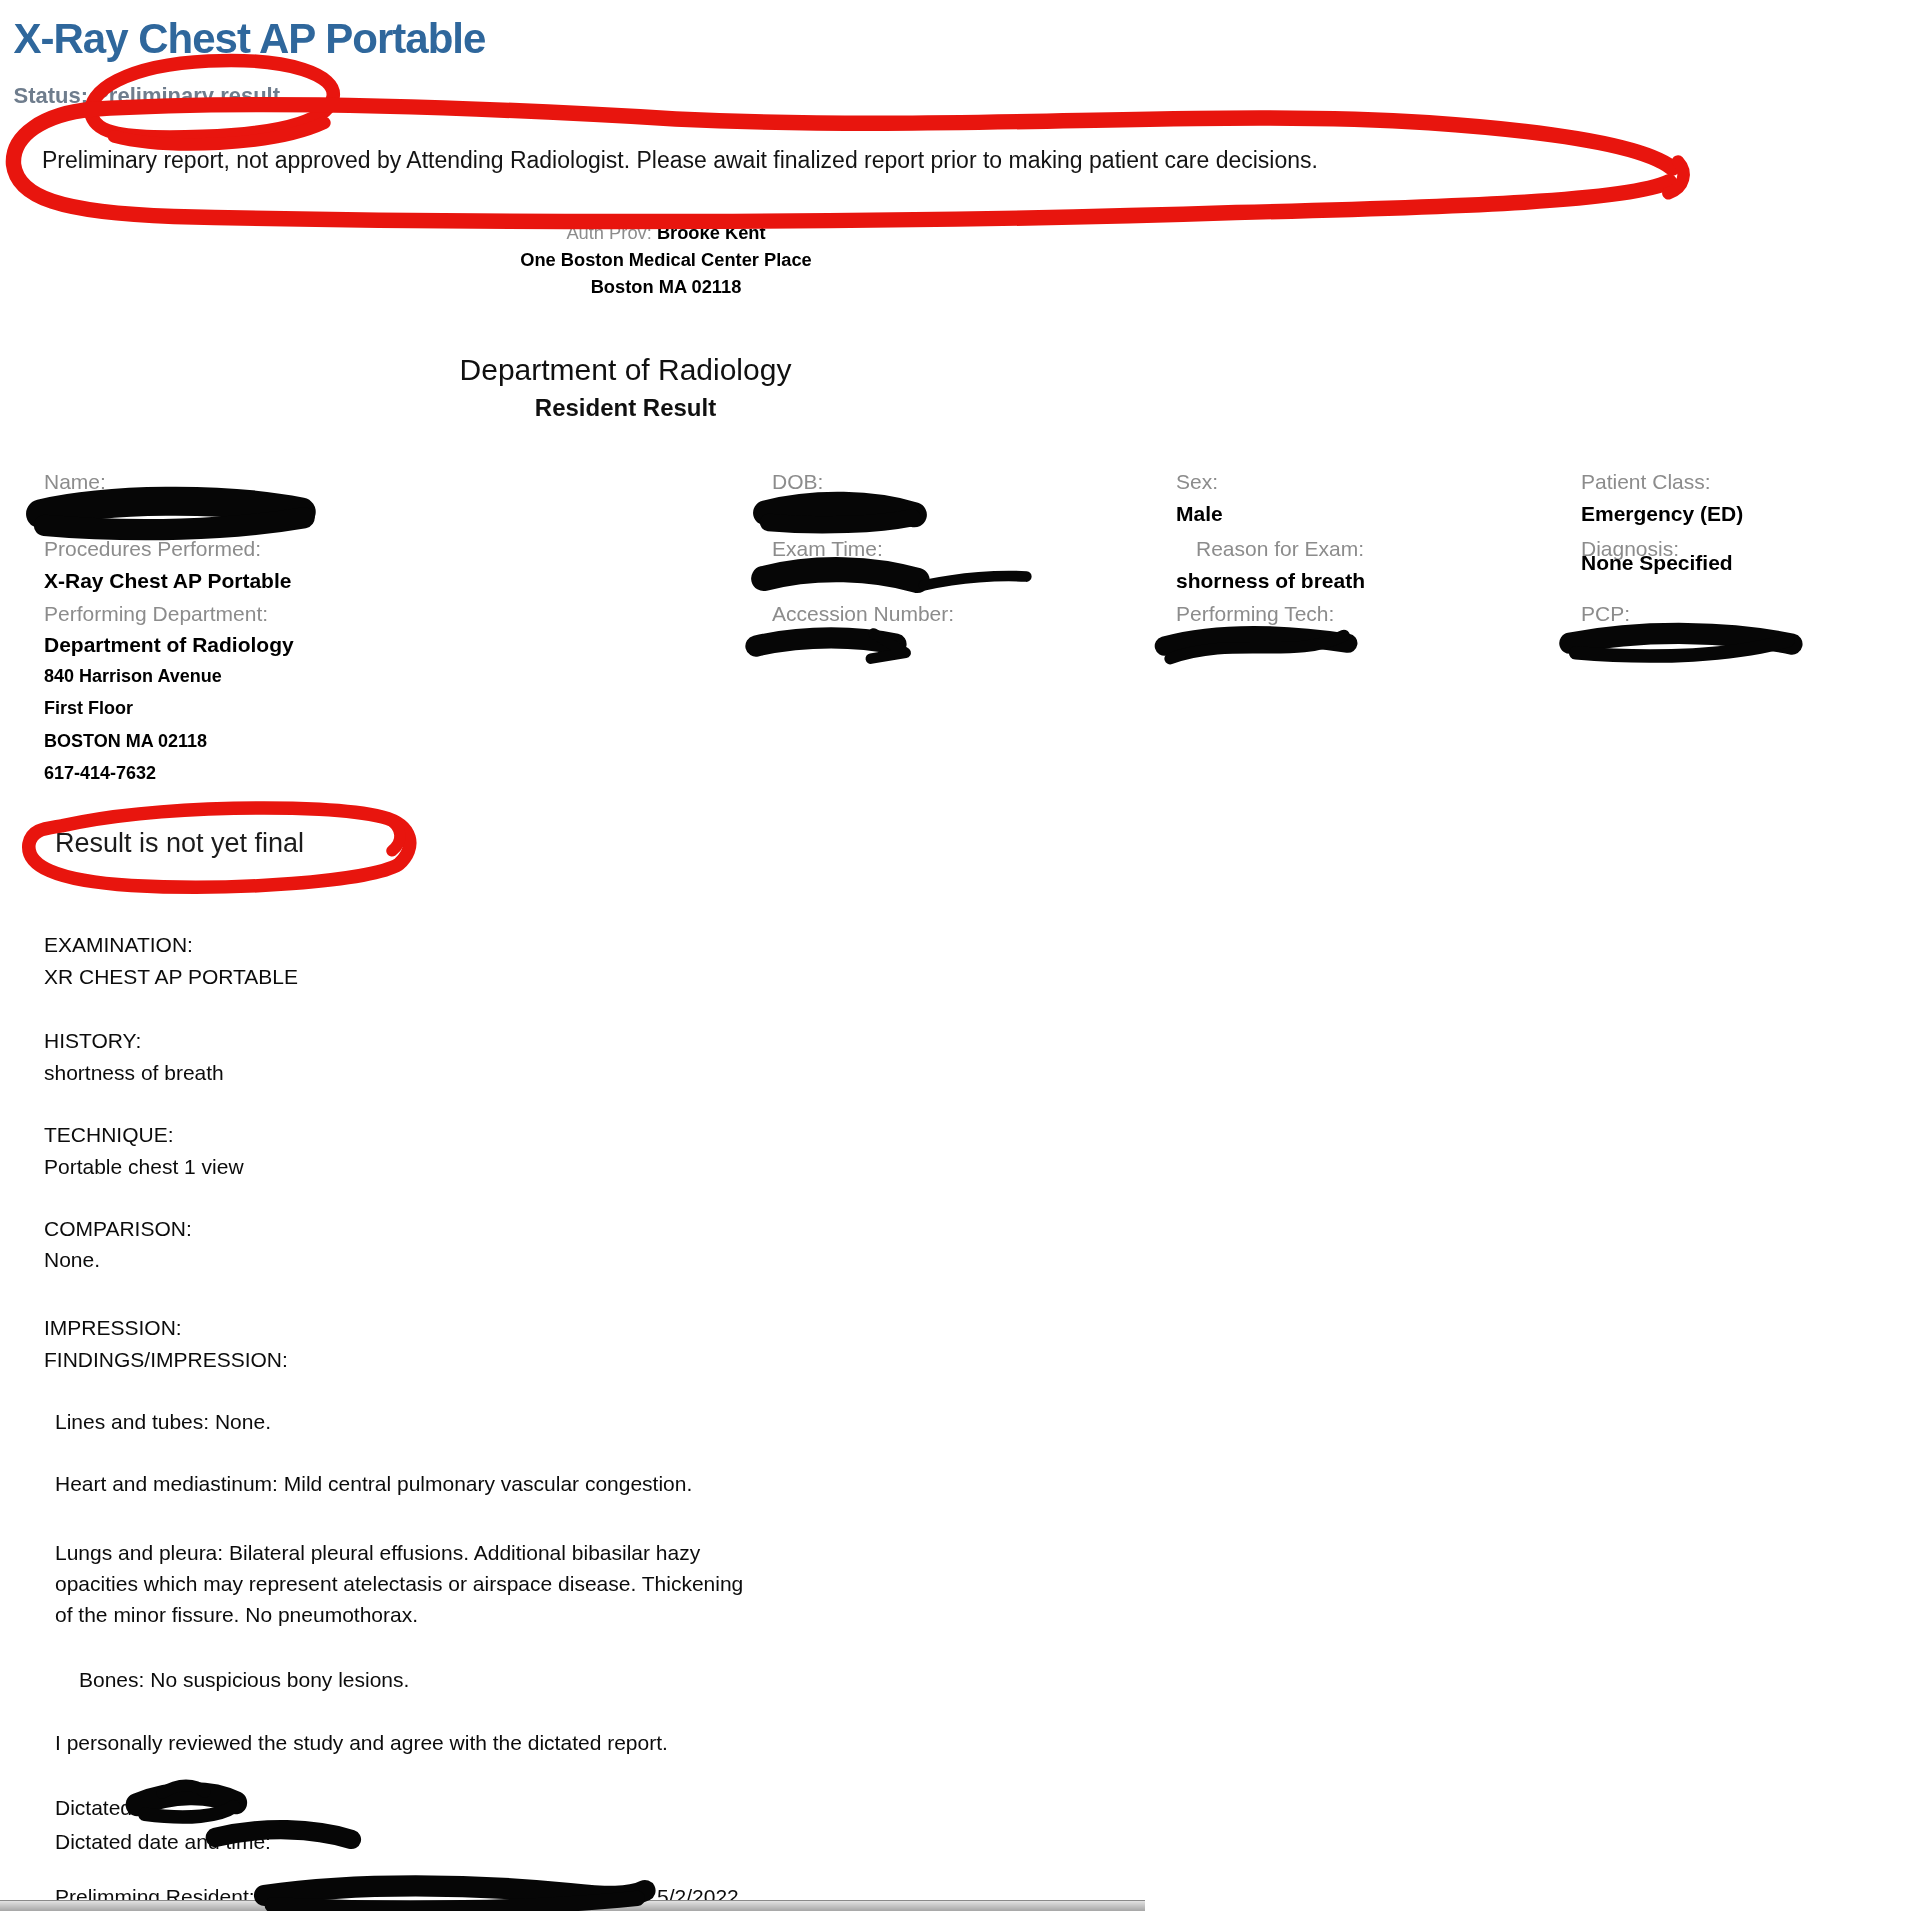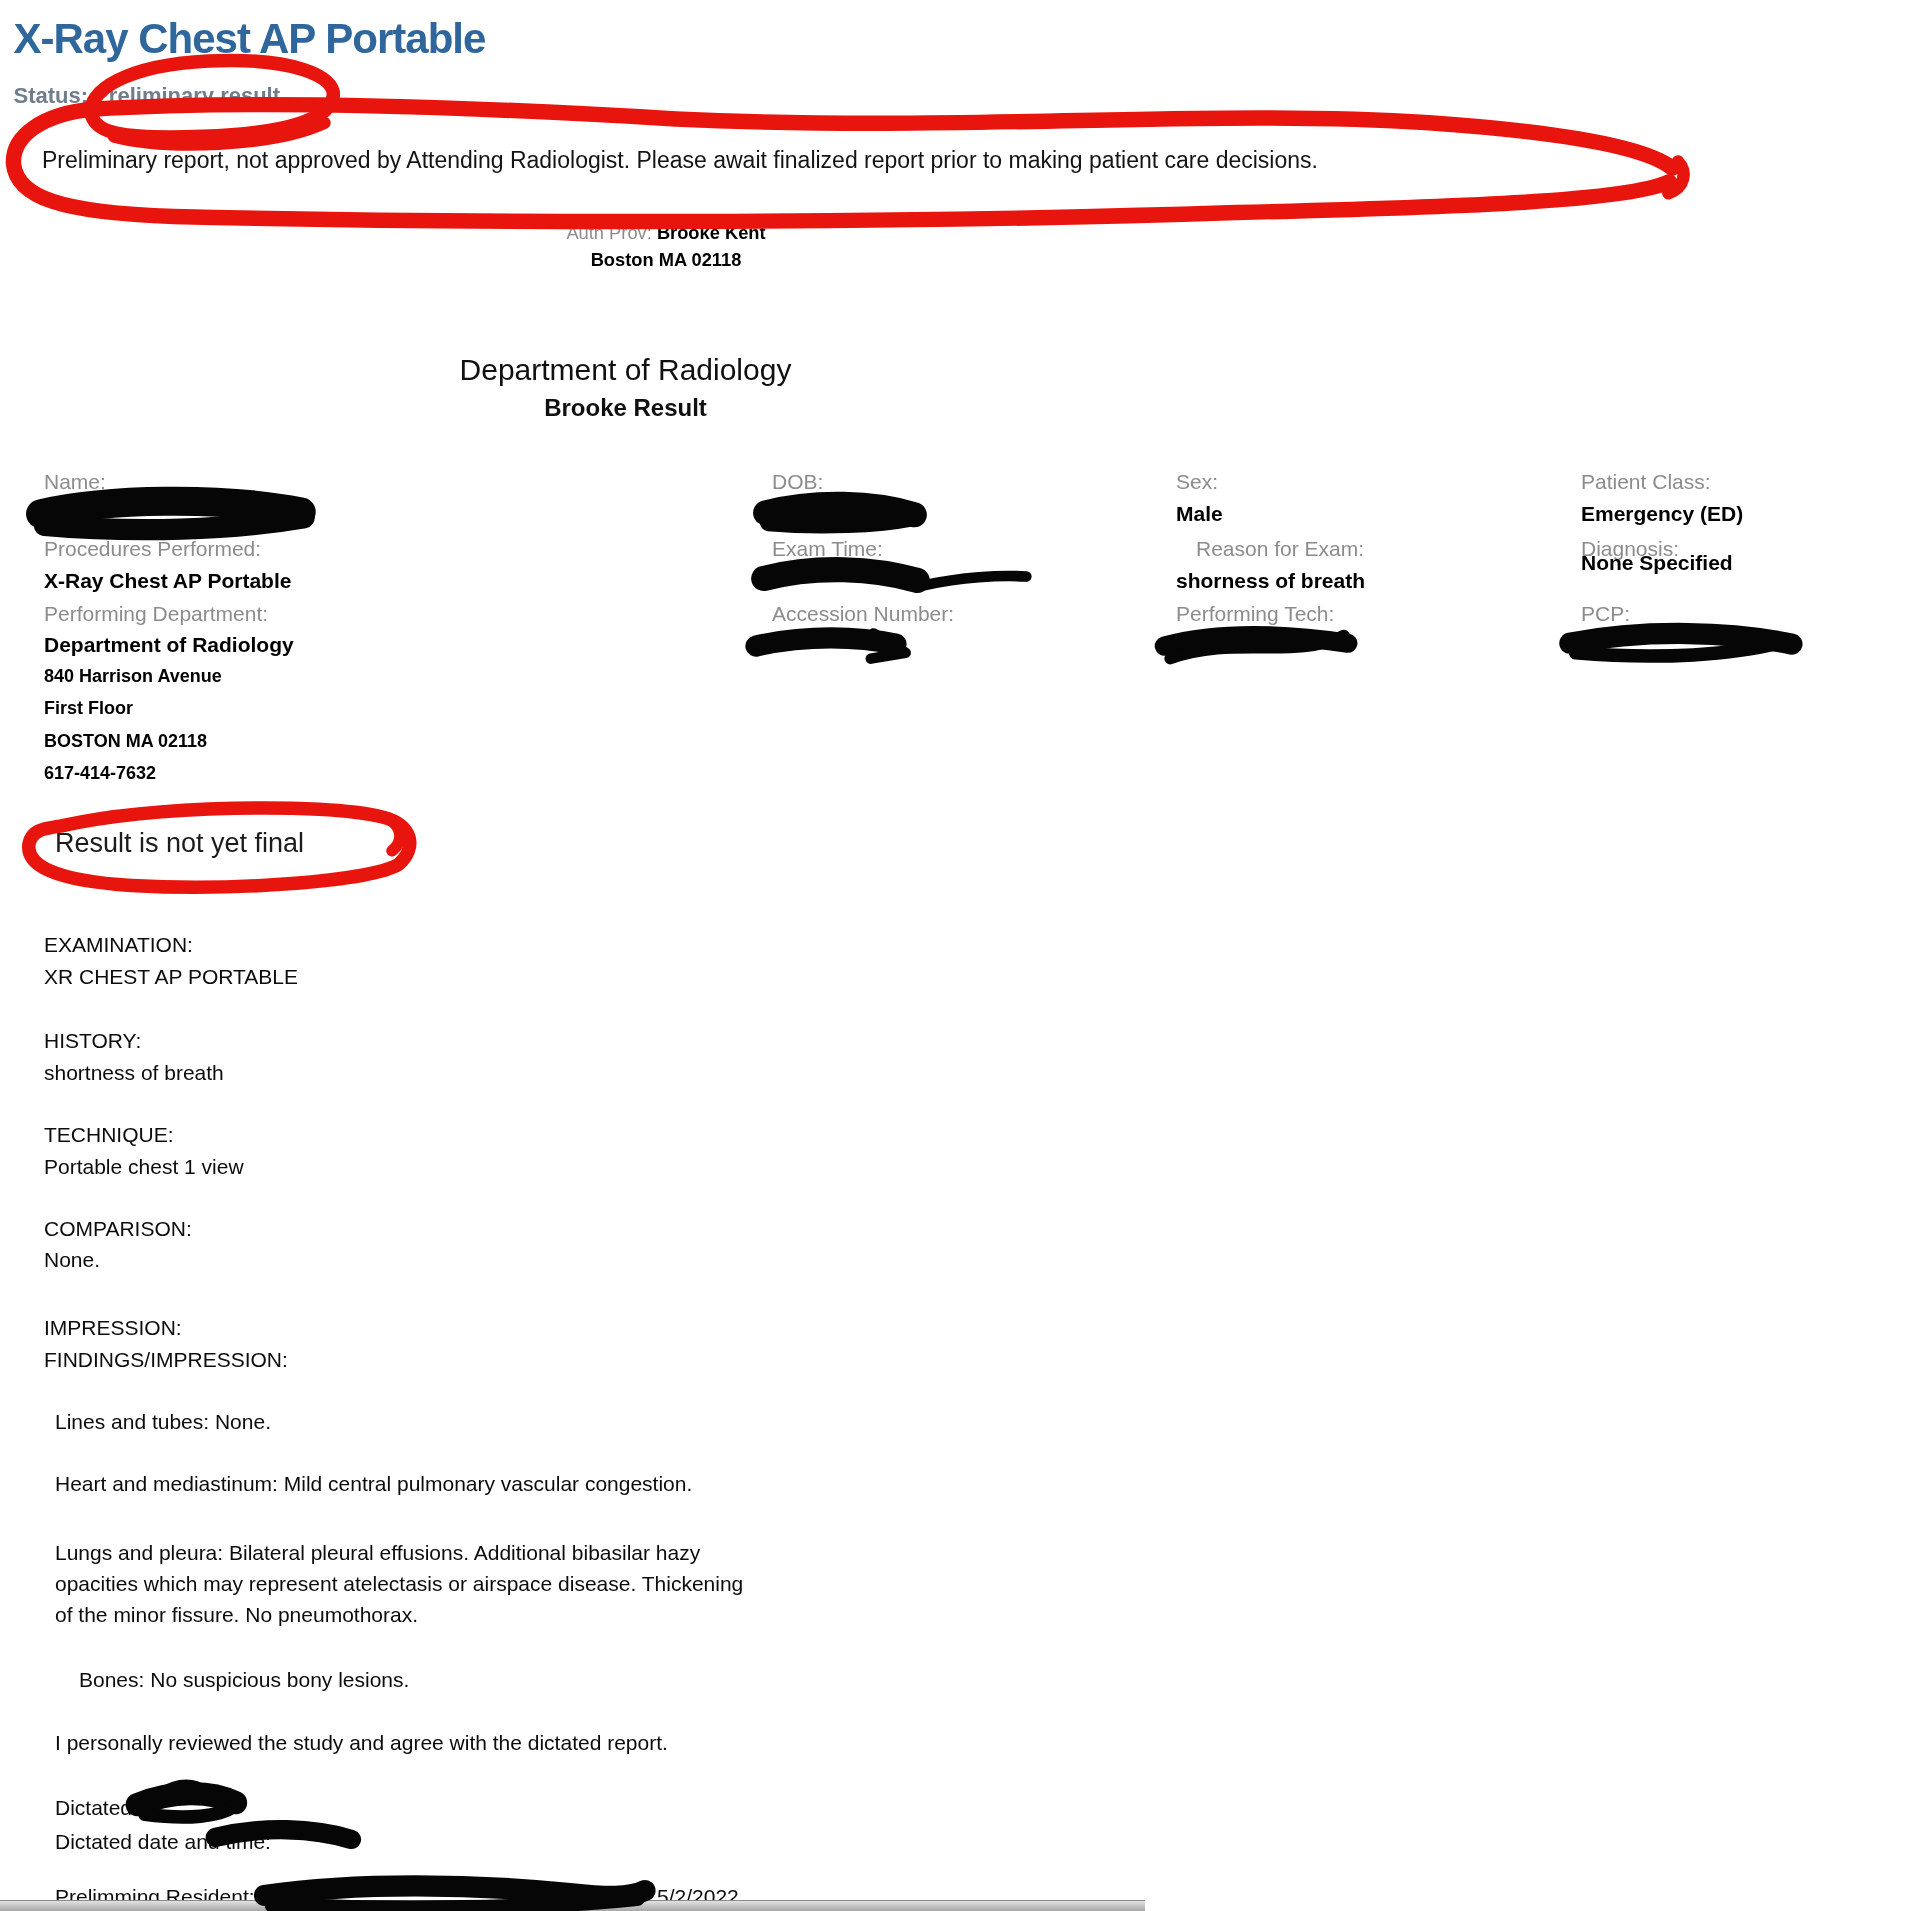--- a/index.html
+++ b/index.html
@@ -40,26 +40,27 @@
 
 <div class="abs status" style="left:13.5px;top:83px;">
   <span>Status:</span>
   <span>Preliminary result</span>
 </div>
 
 <div class="abs warning" style="left:42px;top:147px;">Preliminary report, not approved by Attending Radiologist. Please await finalized report prior to making patient care decisions.</div>
 
 <div class="abs authblock" style="left:328px;top:219px;width:676px;">
   <div><span class="authlabel">Auth Prov:</span> <span>Brooke Kent</span></div>
+  <div>One Boston Medical Center Place</div>
   <div>Boston MA 02118</div>
 </div>
 
 <div class="abs deptblock" style="left:336px;top:353px;width:579px;">
   <div class="dept-line1">Department of Radiology</div>
-  <div class="dept-line2">Brooke Result</div>
+  <div class="dept-line2">Resident Result</div>
 </div>
 
 <div class="abs lbl" style="left:44px;top:470px;">Name:</div>
 <div class="abs lbl" style="left:44px;top:537px;">Procedures Performed:</div>
 <div class="abs valbold" style="left:44px;top:569px;">X-Ray Chest AP Portable</div>
 <div class="abs lbl" style="left:44px;top:602px;">Performing Department:</div>
 <div class="abs valbold" style="left:44px;top:633px;">Department of Radiology</div>
 <div class="abs addr" style="left:44px;top:666px;">840 Harrison Avenue</div>
 <div class="abs addr" style="left:44px;top:698px;">First Floor</div>
 <div class="abs addr" style="left:44px;top:731px;">BOSTON MA 02118</div>

